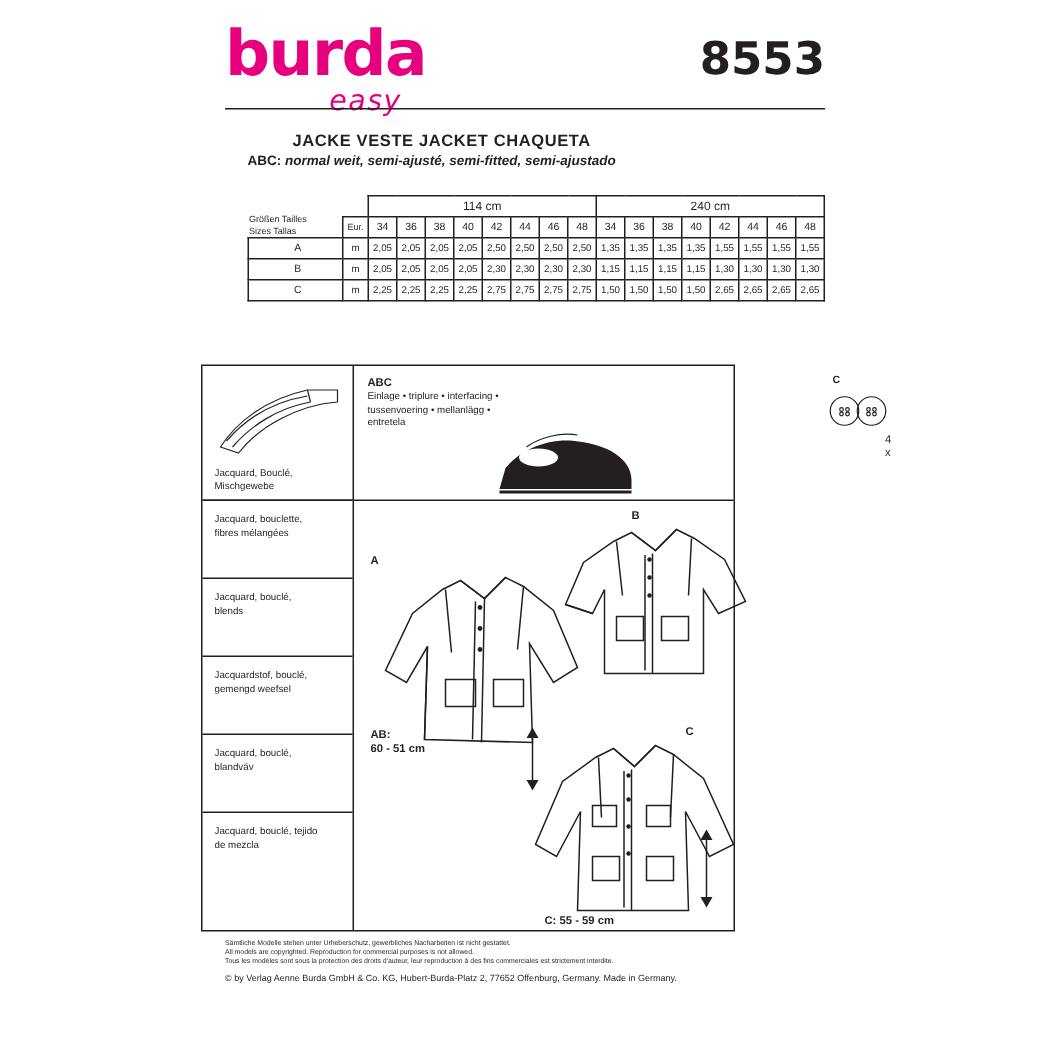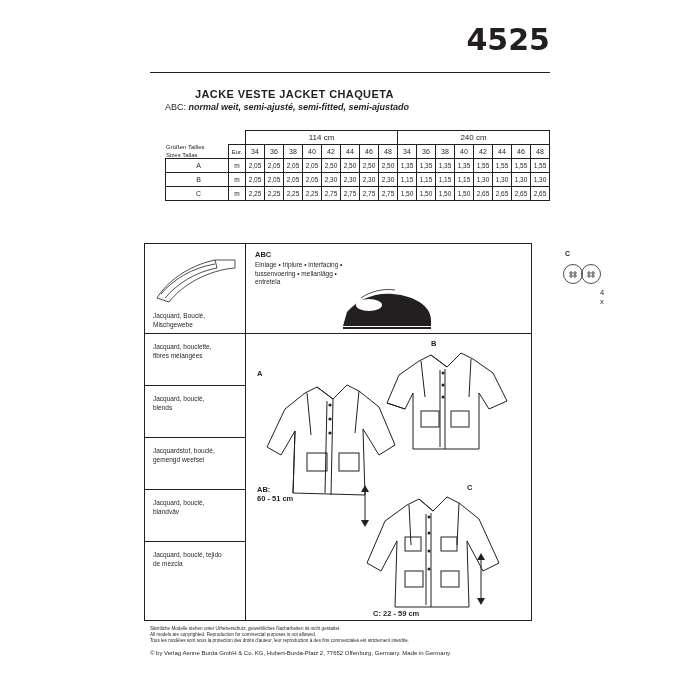--- a/index.html
+++ b/index.html
@@ -41,43 +41,43 @@
   }
   .rule{
     position:absolute;left:150px;right:150px;top:72px;
     border-top:1px solid #231f20;height:0;
   }
 
   
   .titles{position:absolute;left:165px;top:88px;width:400px;}
   .title-main{font-size:11px;font-weight:bold;letter-spacing:.4px;margin-left:30px;}
   .title-sub{font-size:9px;margin-top:2px;}
-  .title-sub b{font-weight:normal;}
+  .title-sub b{font-weight:bold;}
   .title-sub i{font-style:italic;font-weight:bold;}
 
   
   .table-wrap{position:absolute;left:165px;top:130px;width:385px;}
   table.sizes{border-collapse:collapse;width:385px;font-size:6.5px;}
   table.sizes td,table.sizes th{
     border:0.5px solid #231f20;
     padding:0;text-align:center;vertical-align:middle;
     height:13px;font-weight:normal;
   }
   .cm-head{font-size:8px;font-weight:normal;height:14px;margin-top:20px;}
   .eur-col{width:16px;font-size:6px;}
   .sz{width:18px;font-size:7px;}
   .rowlabel{text-align:left;padding-left:3px !important;font-weight:bold;font-size:7px;}
   .unit{width:12px;font-size:6.5px;}
   .val{font-size:6.5px;}
   .tbl-top-blank{border:none !important;}
 
   
   .panel{
-    position:absolute;left:144px;top:243px;
-    width:388px;height:378px;
+    position:absolute;left:134px;top:243px;
+    width:356px;height:378px;
     border:1px solid #231f20;
     box-sizing:border-box;
   }
   .vdiv{position:absolute;left:100px;top:0;bottom:0;width:0;border-left:1px solid #231f20;}
   .hdiv-notions{position:absolute;left:100px;right:0;top:89px;height:0;border-top:1px solid #231f20;}
   .hdiv-fab{position:absolute;left:0;width:100px;top:89px;height:0;border-top:1px solid #231f20;}
 
   .fabric-cell{
     position:absolute;left:0;width:100px;
     font-size:6.5px;line-height:9px;padding:5px 6px 0 8px;
@@ -107,21 +107,25 @@
 
   svg{display:block;}
   .ln{fill:none;stroke:#231f20;stroke-width:1;}
   .ln-thin{fill:none;stroke:#231f20;stroke-width:0.8;}
 </style>
 </head>
 <body>
 
 <div class="page">
 
-  <div class="model-no">4525</div>
+  <div class="brand">
+    <div class="brand-name">burda</div>
+    <div class="brand-easy">easy</div>
+  </div>
+  <div class="model-no">8553</div>
   <div class="rule"></div>
 
   <div class="titles">
     <div class="title-main">JACKE  VESTE  JACKET  CHAQUETA</div>
     <div class="title-sub">
       <b>ABC:</b>
       <i>normal weit, semi-ajusté, semi-fitted, semi-ajustado</i>
     </div>
   </div>
 
@@ -362,21 +366,21 @@
       </div>
       <div class="lab" style="left:222px;top:150px;">C</div>
 
       <div style="position:absolute;left:228px;top:220px;">
         <svg width="16" height="52" viewBox="0 0 16 52">
           <path class="ln" d="M8 4 L8 48"></path>
           <path d="M8 0 L4 7 L12 7 Z" fill="#231f20"></path>
           <path d="M8 52 L4 45 L12 45 Z" fill="#231f20"></path>
         </svg>
       </div>
-      <div class="dimlab" style="left:128px;top:276px;">C: 22 - 59 cm</div>
+      <div class="dimlab" style="left:128px;top:276px;">C: 55 - 59 cm</div>
     </div>
   </div>
 
   <div class="footer">
     <div>Sämtliche Modelle stehen unter Urheberschutz, gewerbliches Nacharbeiten ist nicht gestattet.</div>
     <div>All models are copyrighted. Reproduction for commercial purposes is not allowed.</div>
     <div>Tous les modèles sont sous la protection des droits d'auteur, leur reproduction à des fins commerciales est strictement interdite.</div>
     <div class="copy">© by Verlag Aenne Burda GmbH &amp; Co. KG, Hubert-Burda-Platz 2, 77652 Offenburg, Germany. Made in Germany.</div>
   </div>
 

